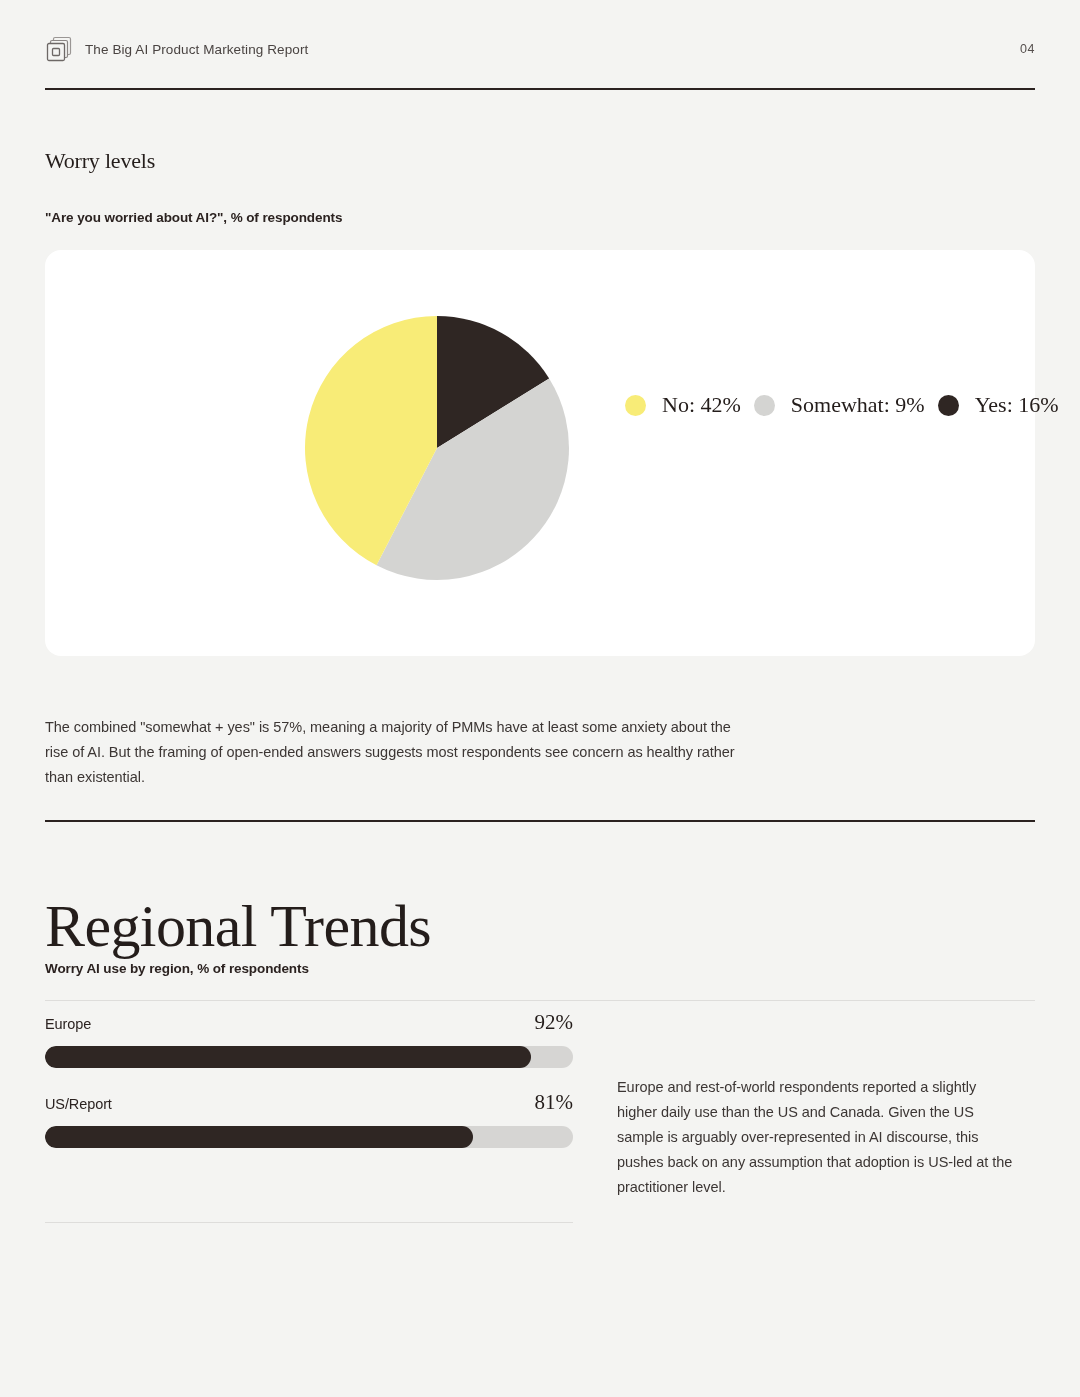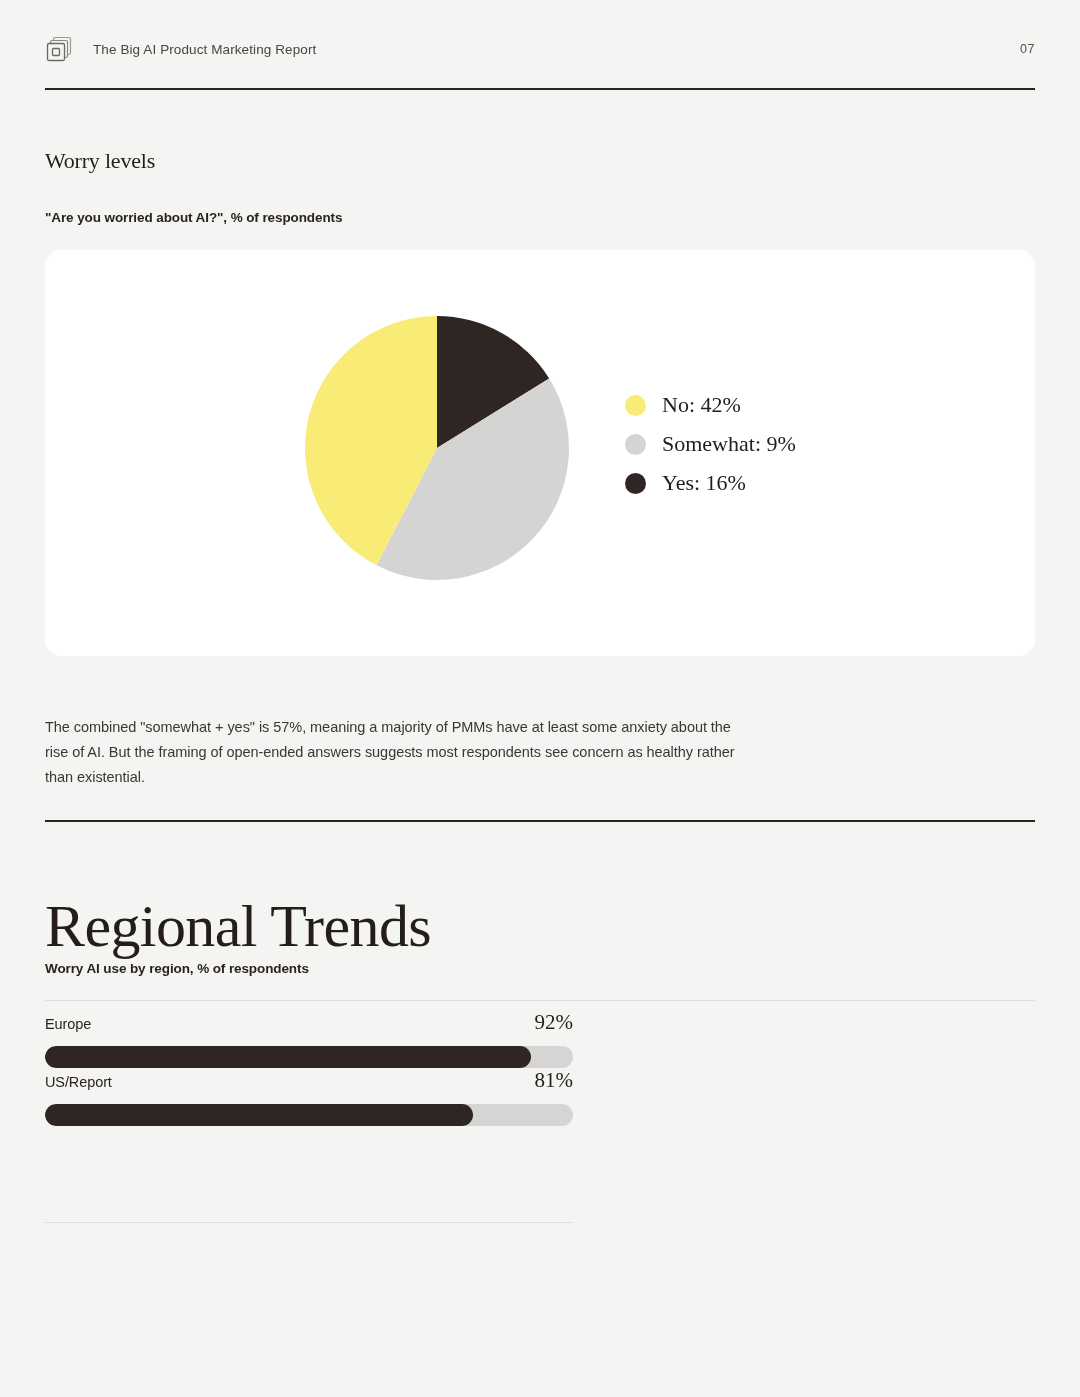--- a/index.html
+++ b/index.html
@@ -29,21 +29,21 @@
     left: 45px;
     top: 28px;
     width: 990px;
     height: 42px;
     display: flex;
     align-items: center;
   }
   .header-left {
     display: flex;
     align-items: center;
-    gap: 20px;
+    gap: 12px;
   }
   .brand-icon {
     width: 28px;
     height: 28px;
     position: relative;
     flex: 0 0 auto;
   }
   .brand-icon svg { display: block; }
   .header-title {
     font-size: 13.5px;
@@ -122,21 +122,20 @@
     width: 268px;
     height: 268px;
   }
   .pie-wrap svg { display: block; }
 
   .legend {
     position: absolute;
     left: 580px;
     top: 142px;
     display: flex;
-    flex-direction: column;
     gap: 13px;
   }
   .legend-row {
     display: flex;
     align-items: center;
     gap: 16px;
   }
   .legend-dot {
     width: 21px;
     height: 21px;
@@ -169,21 +168,21 @@
     width: 400px;
   }
 
   
   .bars {
     position: absolute;
     left: 45px;
     top: 1010px;
     width: 528px;
   }
-  .bar-item { }
+  .bar-item { margin-bottom: 22px; }
   .bar-item:last-child { margin-bottom: 0; }
   .bar-head {
     display: flex;
     align-items: baseline;
     justify-content: space-between;
     margin-bottom: 11px;
   }
   .bar-label {
     font-size: 14.5px;
     color: #2b2220;
@@ -221,21 +220,21 @@
       <span class="brand-icon">
         <svg width="28" height="28" viewBox="0 0 28 28" fill="none">
           <rect x="8.5" y="2.5" width="17" height="17" rx="1.5" stroke="#9a9694" stroke-width="1.2"></rect>
           <rect x="5.5" y="5.5" width="17" height="17" rx="1.5" stroke="#8a8583" stroke-width="1.2" fill="#f4f4f2"></rect>
           <rect x="2.5" y="8.5" width="17" height="17" rx="1.5" stroke="#6d6866" stroke-width="1.3" fill="#f4f4f2"></rect>
           <rect x="7.5" y="13.5" width="7" height="7" rx="1" stroke="#6d6866" stroke-width="1.3"></rect>
         </svg>
       </span>
       <span class="header-title">The Big AI Product Marketing Report</span>
     </div>
-    <span class="page-number">07</span>
+    <span class="page-number">04</span>
   </div>
 
   <div class="rule-dark" style="top:88px"></div>
 
   <h1 class="h1-serif" id="worry-title">Worry levels</h1>
 
   <div class="caption" id="worry-caption">"Are you worried about AI?", % of respondents</div>
 
   <div class="chart-card">
 
@@ -297,14 +296,15 @@
       <div class="bar-track">
         <div class="bar-fill" style="width:81%"></div>
       </div>
     </div>
 
 
   </div>
 
   <div class="rule-light" style="top:1222px; width:528px"></div>
 
+  <p class="body-para" id="regional-para">Europe and rest-of-world respondents reported a slightly higher daily use than the US and Canada. Given the US sample is arguably over-represented in AI discourse, this pushes back on any assumption that adoption is US-led at the practitioner level.</p>
 
 </div>
 
 </body></html>

